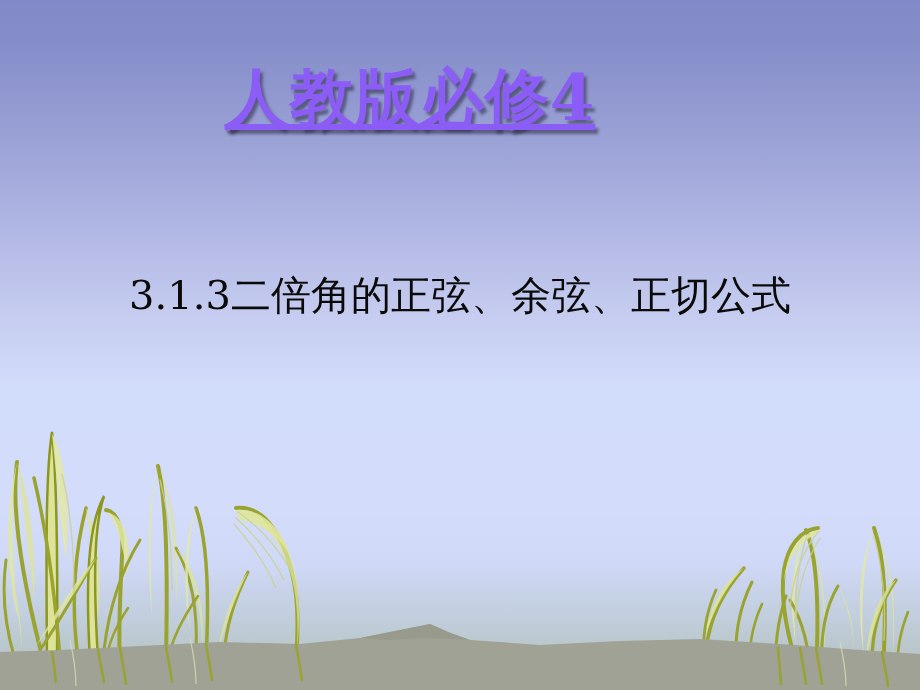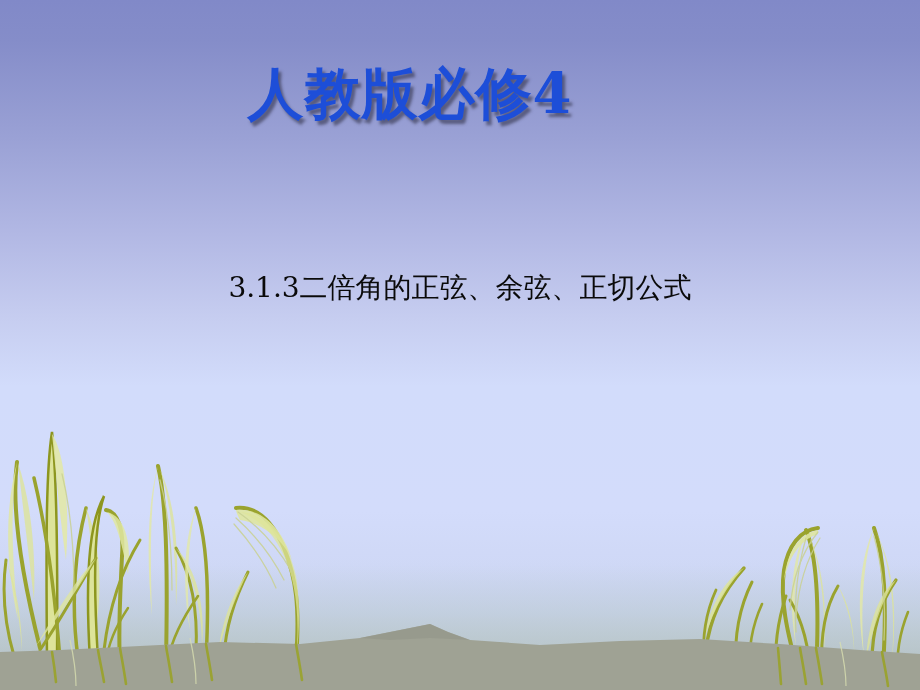--- a/index.html
+++ b/index.html
@@ -66,40 +66,41 @@
     left: 0;
     top: 62px;
     width: 920px;
     text-align: center;
   }
   .title-text {
     display: inline-block;
     margin-left: -100px;
     font-family: "DejaVu Serif", "Liberation Serif", serif;
     font-weight: bold;
-    font-size: 56px;
+    font-size: 64px;
     line-height: 1.12;
-    color: #1d4ed8;
+    color: #8b5cf6;
     letter-spacing: 1px;
     text-shadow: 3px 4px 3px rgba(40,40,60,0.55);
     white-space: nowrap;
+    text-decoration: underline;
   }
 
   .subtitle-block {
     position: absolute;
     left: 0;
     top: 272px;
     width: 920px;
     text-align: center;
   }
   .subtitle-text {
     display: inline-block;
     font-family: "DejaVu Serif", "Liberation Serif", serif;
     font-weight: normal;
-    font-size: 28px;
+    font-size: 40px;
     line-height: 1.15;
     color: #0a0a0a;
     letter-spacing: 0px;
     white-space: nowrap;
     text-align: center;
   }
 </style>
 </head>
 <body>
 

